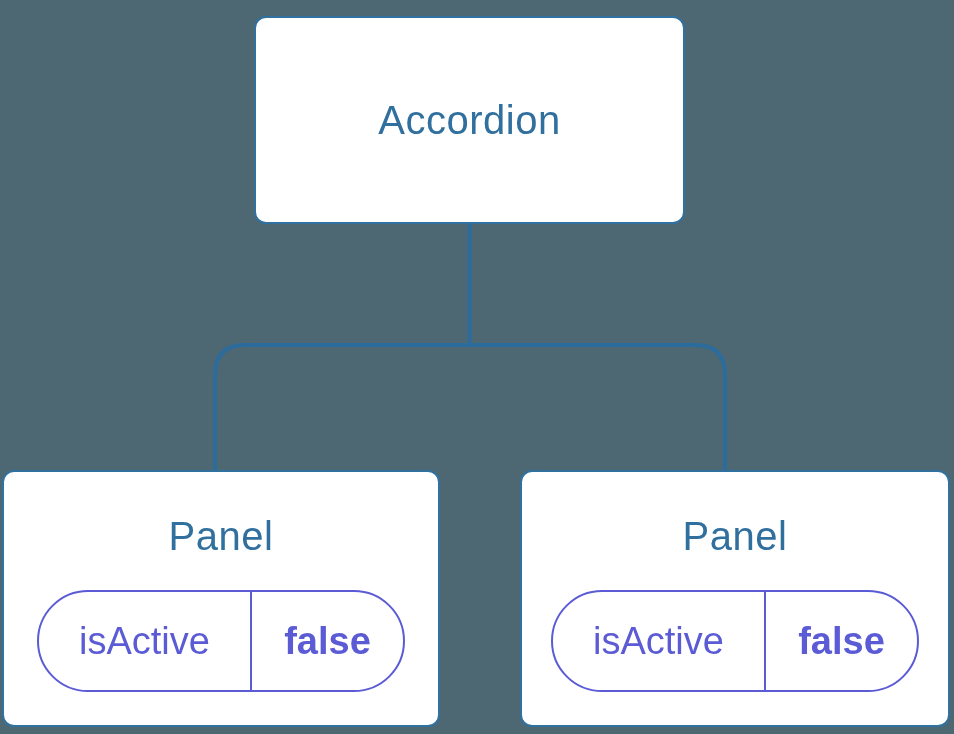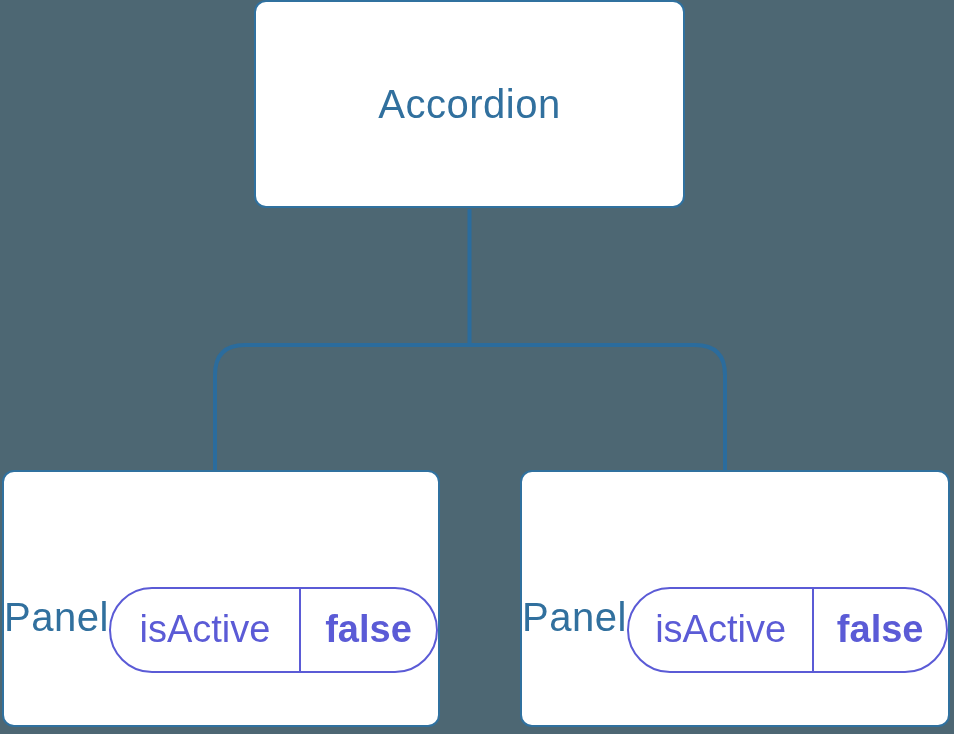--- a/index.html
+++ b/index.html
@@ -33,51 +33,51 @@
     stroke: var(--connector);
     stroke-width: 4;
   }
   .node {
     position: absolute;
     background: var(--box-fill);
     border: 2px solid var(--box-border);
     border-radius: 12px;
   }
   .node-root {
-    left: 254px; top: 0;
+    left: 254px; top: 16px;
     width: 431px; height: 208px;
     display: flex;
     align-items: center;
     justify-content: center;
     text-align: right;
   }
   .node-label {
     color: var(--heading-text);
     font-size: 40px;
     font-weight: 500;
     letter-spacing: 0.5px;
   }
   .node-panel {
     top: 470px;
     height: 257px;
     display: flex;
-    flex-direction: row;
+    flex-direction: column;
     align-items: center;
     padding-top: 36px;
   }
   .node-panel-left  { left: 2px;   width: 438px; }
   .node-panel-right { left: 520px; width: 430px; }
   .node-panel .node-label {
     line-height: 56px;
     height: 56px;
   }
   .prop-pill {
     margin-top: 26px;
     width: 368px;
-    height: 86px;
+    height: 102px;
     border: 2px solid var(--pill-border);
     border-radius: 51px;
     display: flex;
     align-items: stretch;
     overflow: hidden;
   }
   .prop-cell {
     display: flex;
     align-items: center;
     justify-content: center;

